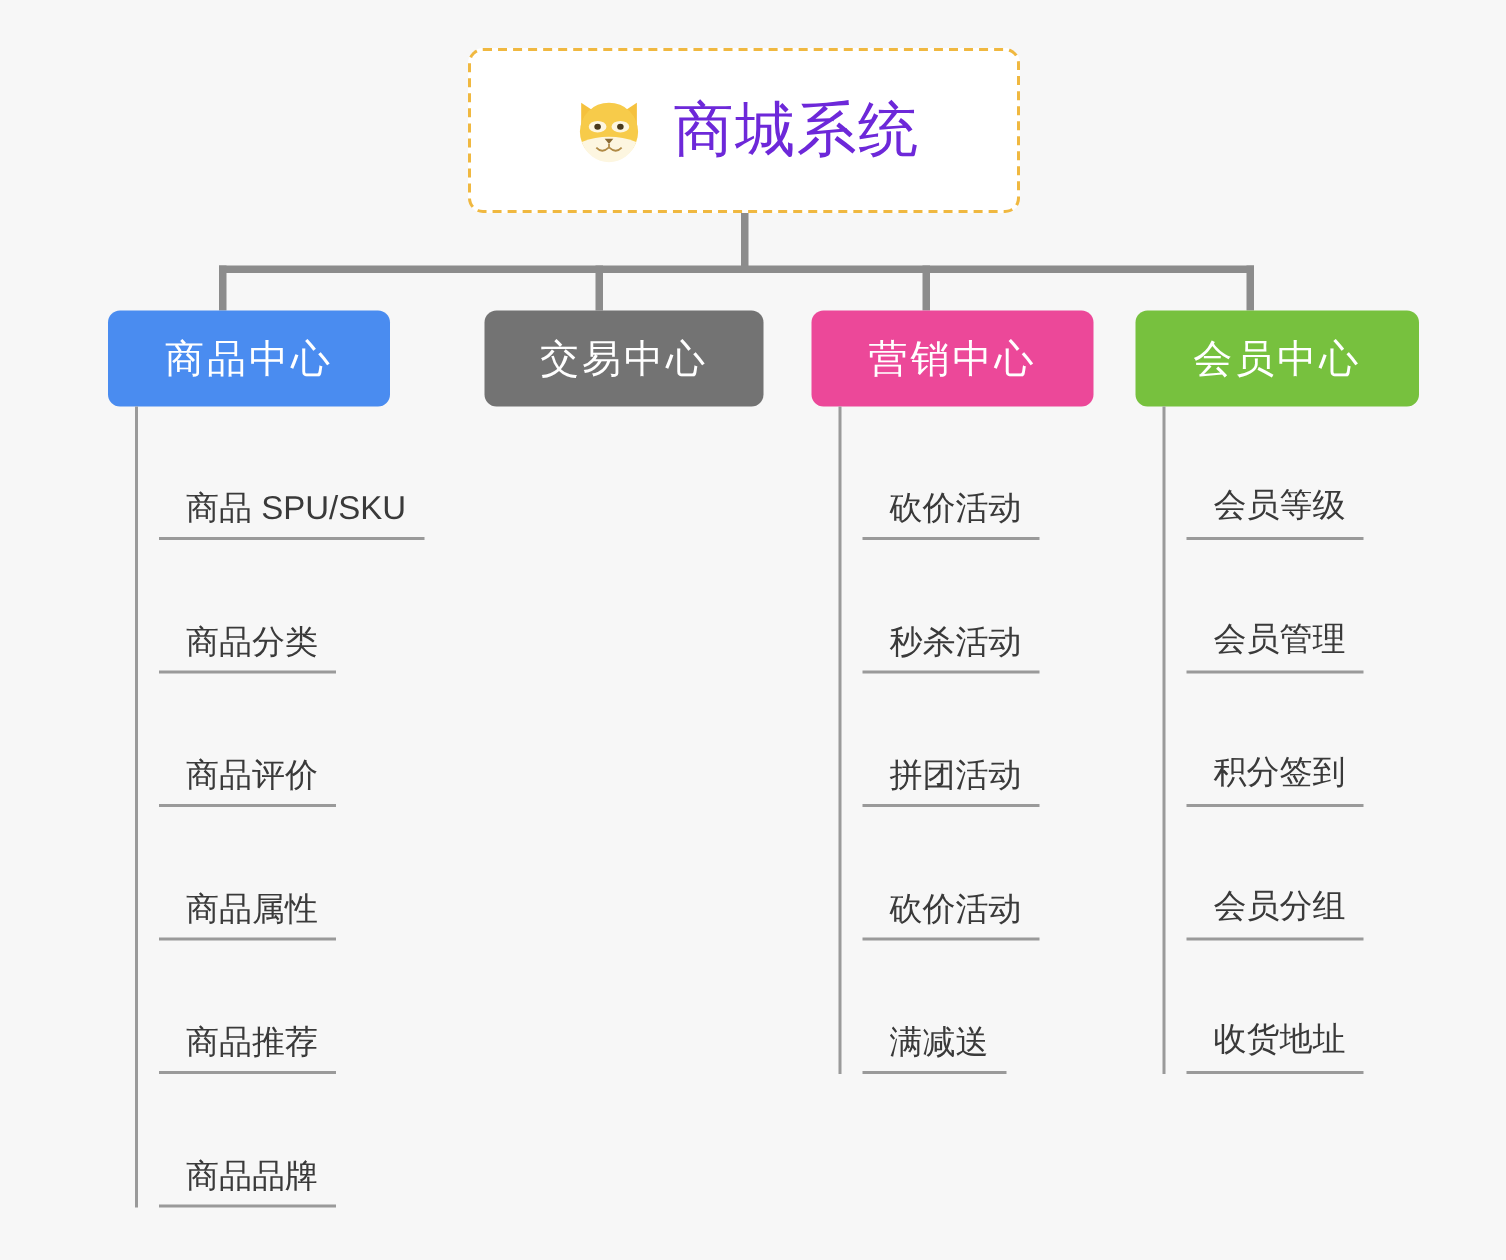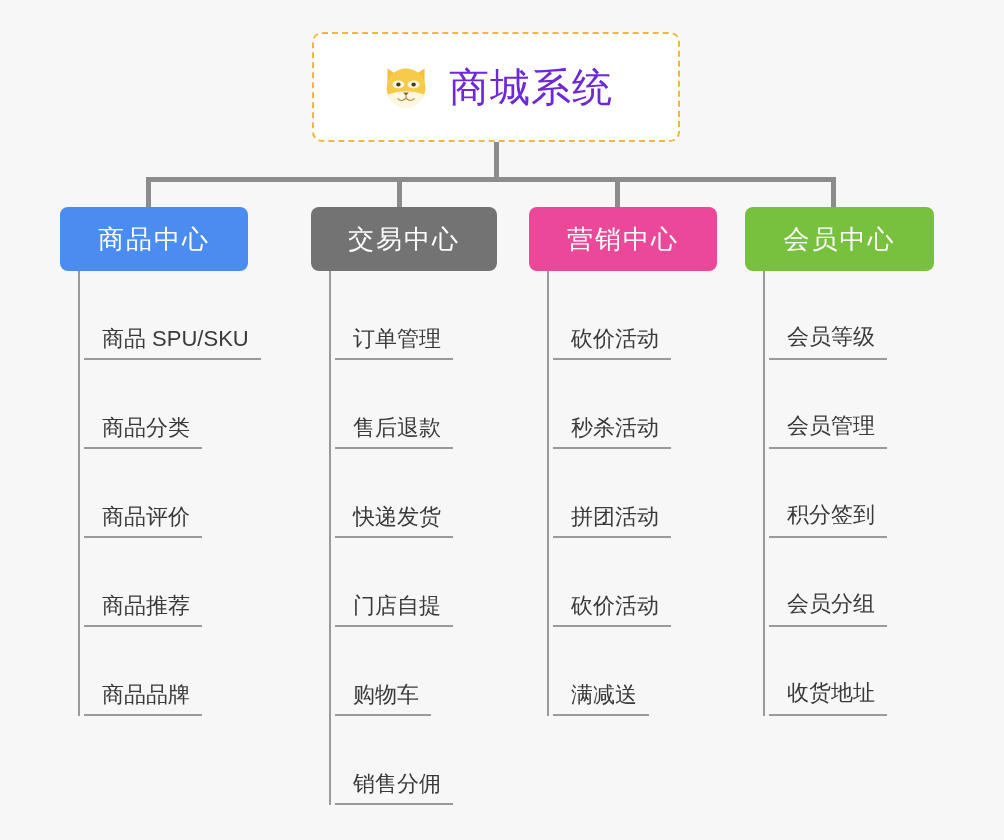--- a/index.html
+++ b/index.html
@@ -77,21 +77,21 @@
     height: 30px;
   }
   .conn-drop.d1 { left: 146px; }
   .conn-drop.d2 { left: 397px; }
   .conn-drop.d3 { left: 615px; }
   .conn-drop.d4 { left: 831px; }
 
   
   .columns {
     position: absolute;
-    left: 4px;
+    left: 16px;
     top: 207px;
     width: 804px;
     height: 633px;
   }
   .column {
     position: absolute;
     top: 0;
     width: 220px;
   }
   .column.c1 { left: 56px; }
@@ -131,21 +131,21 @@
     top: 0;
     bottom: 0;
     width: 2px;
     background: #9a9a9a;
   }
   .leaf-item {
     position: relative;
     height: 89px;
     display: flex;
     align-items: flex-end;
-    padding-left: 24px;
+    padding-left: 34px;
     box-sizing: border-box;
   }
   .leaf-label {
     display: inline-block;
     font-size: 22px;
     line-height: 1.25;
     color: #3a3a3a;
     white-space: nowrap;
     padding: 0 12px 6px 0;
     border-bottom: 2px solid #9a9a9a;
@@ -201,51 +201,33 @@
         <li class="leaf-item">
             <span class="leaf-label">商品 SPU/SKU</span>
           </li>
         <li class="leaf-item">
             <span class="leaf-label">商品分类</span>
           </li>
         <li class="leaf-item">
             <span class="leaf-label">商品评价</span>
           </li>
         <li class="leaf-item">
+            <span class="leaf-label">商品属性</span>
+          </li>
+        <li class="leaf-item">
             <span class="leaf-label">商品推荐</span>
           </li>
         <li class="leaf-item">
             <span class="leaf-label">商品品牌</span>
           </li>
       </ul>
     </div>
 
     <div class="column c2">
       <div class="category-header" style="background-color: #737373;">交易中心</div>
-      <ul class="leaf-list">
-        <div class="leaf-spine"></div>
-        <li class="leaf-item">
-            <span class="leaf-label">订单管理</span>
-          </li>
-        <li class="leaf-item">
-            <span class="leaf-label">售后退款</span>
-          </li>
-        <li class="leaf-item">
-            <span class="leaf-label">快递发货</span>
-          </li>
-        <li class="leaf-item">
-            <span class="leaf-label">门店自提</span>
-          </li>
-        <li class="leaf-item">
-            <span class="leaf-label">购物车</span>
-          </li>
-        <li class="leaf-item">
-            <span class="leaf-label">销售分佣</span>
-          </li>
-      </ul>
     </div>
 
     <div class="column c3">
       <div class="category-header" style="background-color: #ec4899;">营销中心</div>
       <ul class="leaf-list">
         <div class="leaf-spine"></div>
         <li class="leaf-item">
             <span class="leaf-label">砍价活动</span>
           </li>
         <li class="leaf-item">

